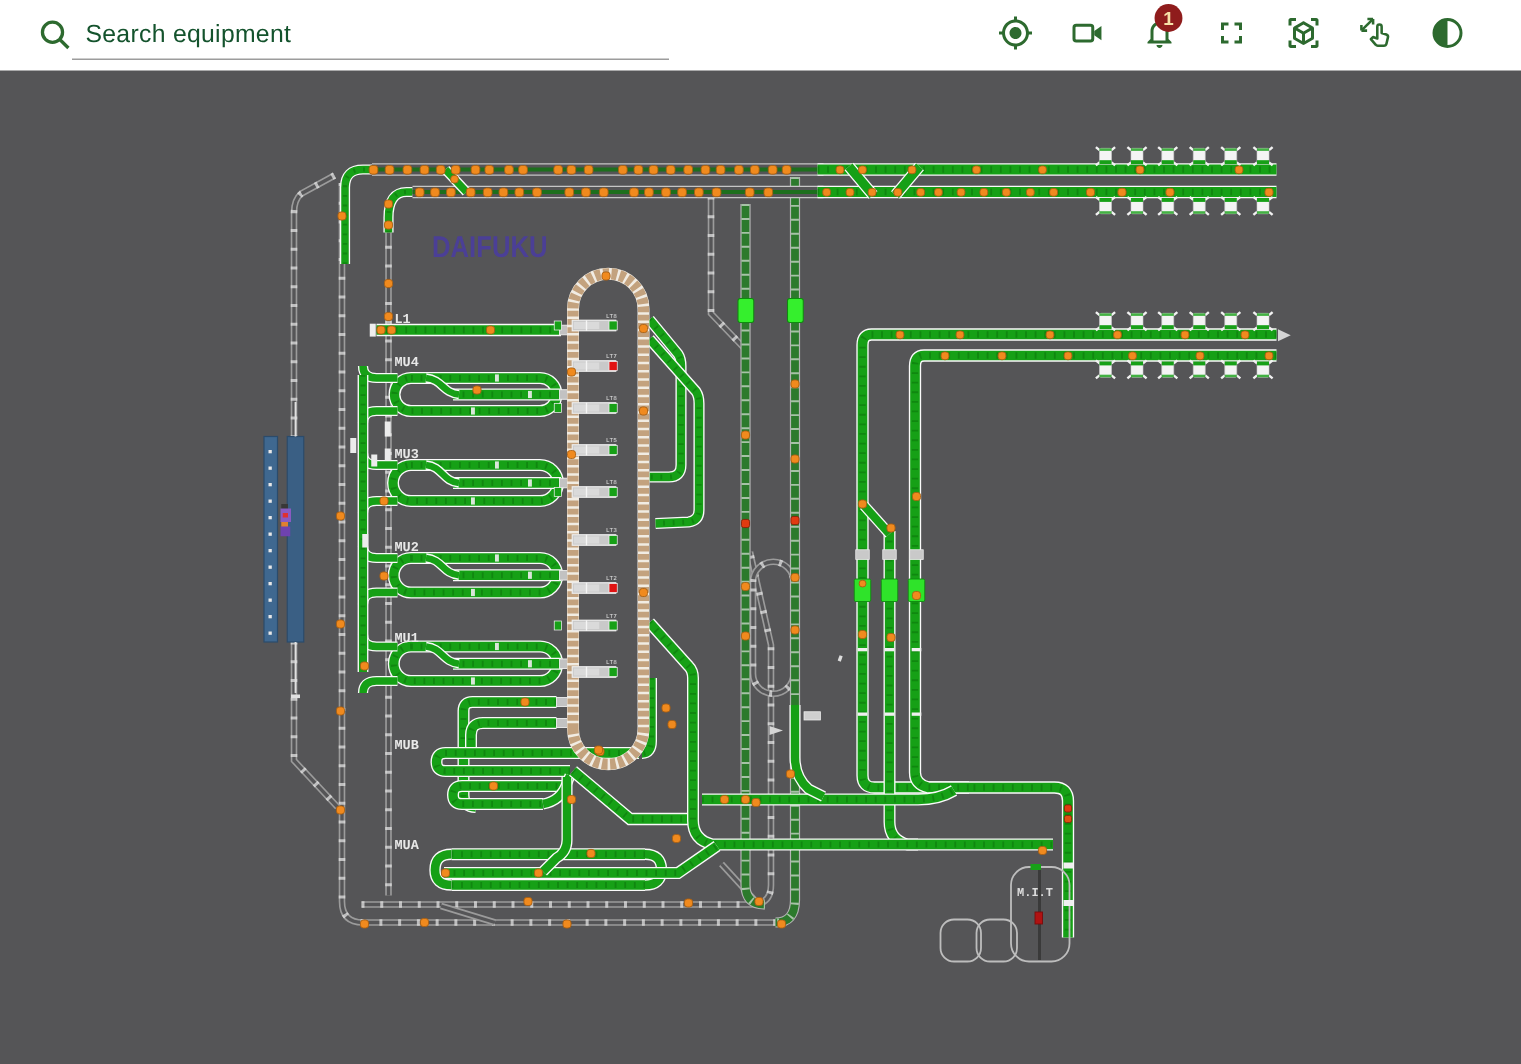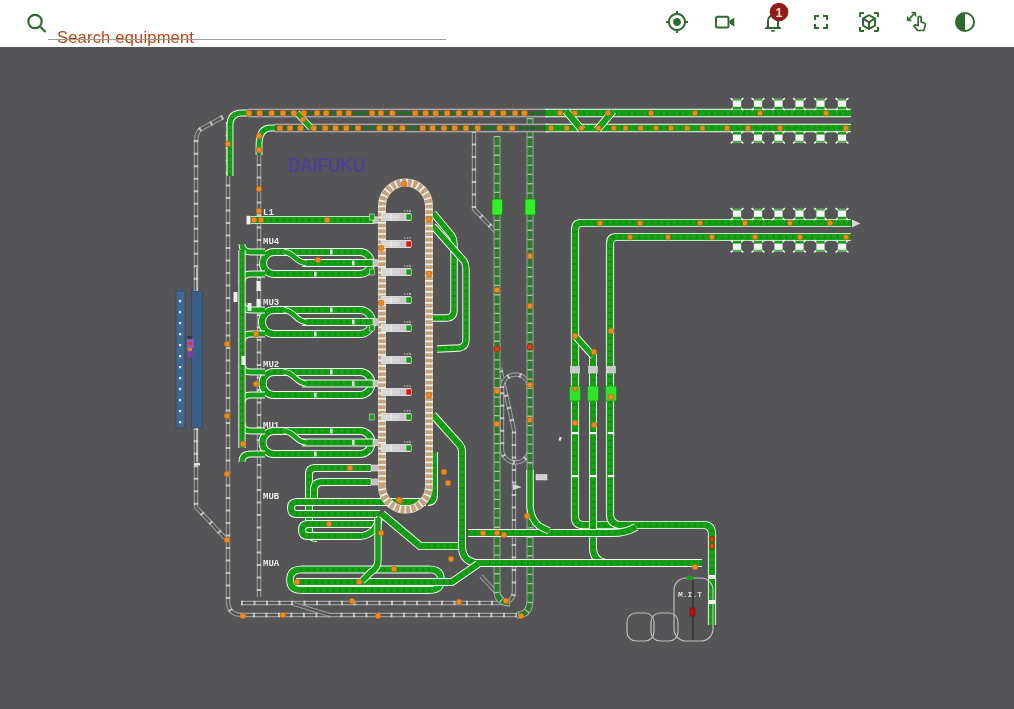--- a/index.html
+++ b/index.html
@@ -1,16 +1,16 @@
 <!DOCTYPE html>
 <html><head><meta charset="utf-8"><style>
 *{margin:0;padding:0;box-sizing:border-box}
 body{width:1014px;height:709px;overflow:hidden;background:#555557;font-family:"Liberation Sans", sans-serif}
 .topbar{position:absolute;left:0;top:0;width:1014px;height:47px;background:#ffffff}
-.ph{position:absolute;left:57px;top:28px;font-size:16.5px;color:#c2410c;letter-spacing:0.2px}
+.ph{position:absolute;left:57px;top:14px;font-size:16.5px;color:#14532d;letter-spacing:0.2px}
 .ul{position:absolute;left:48px;top:38.5px;width:398px;height:1px;background:#9c9c9c}
 .map{position:absolute;left:0;top:47px;width:1014px;height:662px}
 </style></head>
 <body>
 <div class="map"><svg width="1014" height="662" viewBox="0 47 1014 662">
       <path d="M228,122 V601 Q228,615 242,615 H520" fill="none" stroke="#9b9b9b" stroke-width="4.4"></path>
       <path d="M228,122 V601 Q228,615 242,615 H520" fill="none" stroke="#555557" stroke-width="2.2"></path>
       <path d="M228,122 V601 Q228,615 242,615 H520" fill="none" stroke="#e6e6e6" stroke-width="4.4" stroke-dasharray="2 10.5" opacity="0.72"></path>
 <path d="M241,603 H501 Q514,603 514,590 V430 L500,368" fill="none" stroke="#9b9b9b" stroke-width="4.4"></path>
       <path d="M241,603 H501 Q514,603 514,590 V430 L500,368" fill="none" stroke="#555557" stroke-width="2.2"></path>

